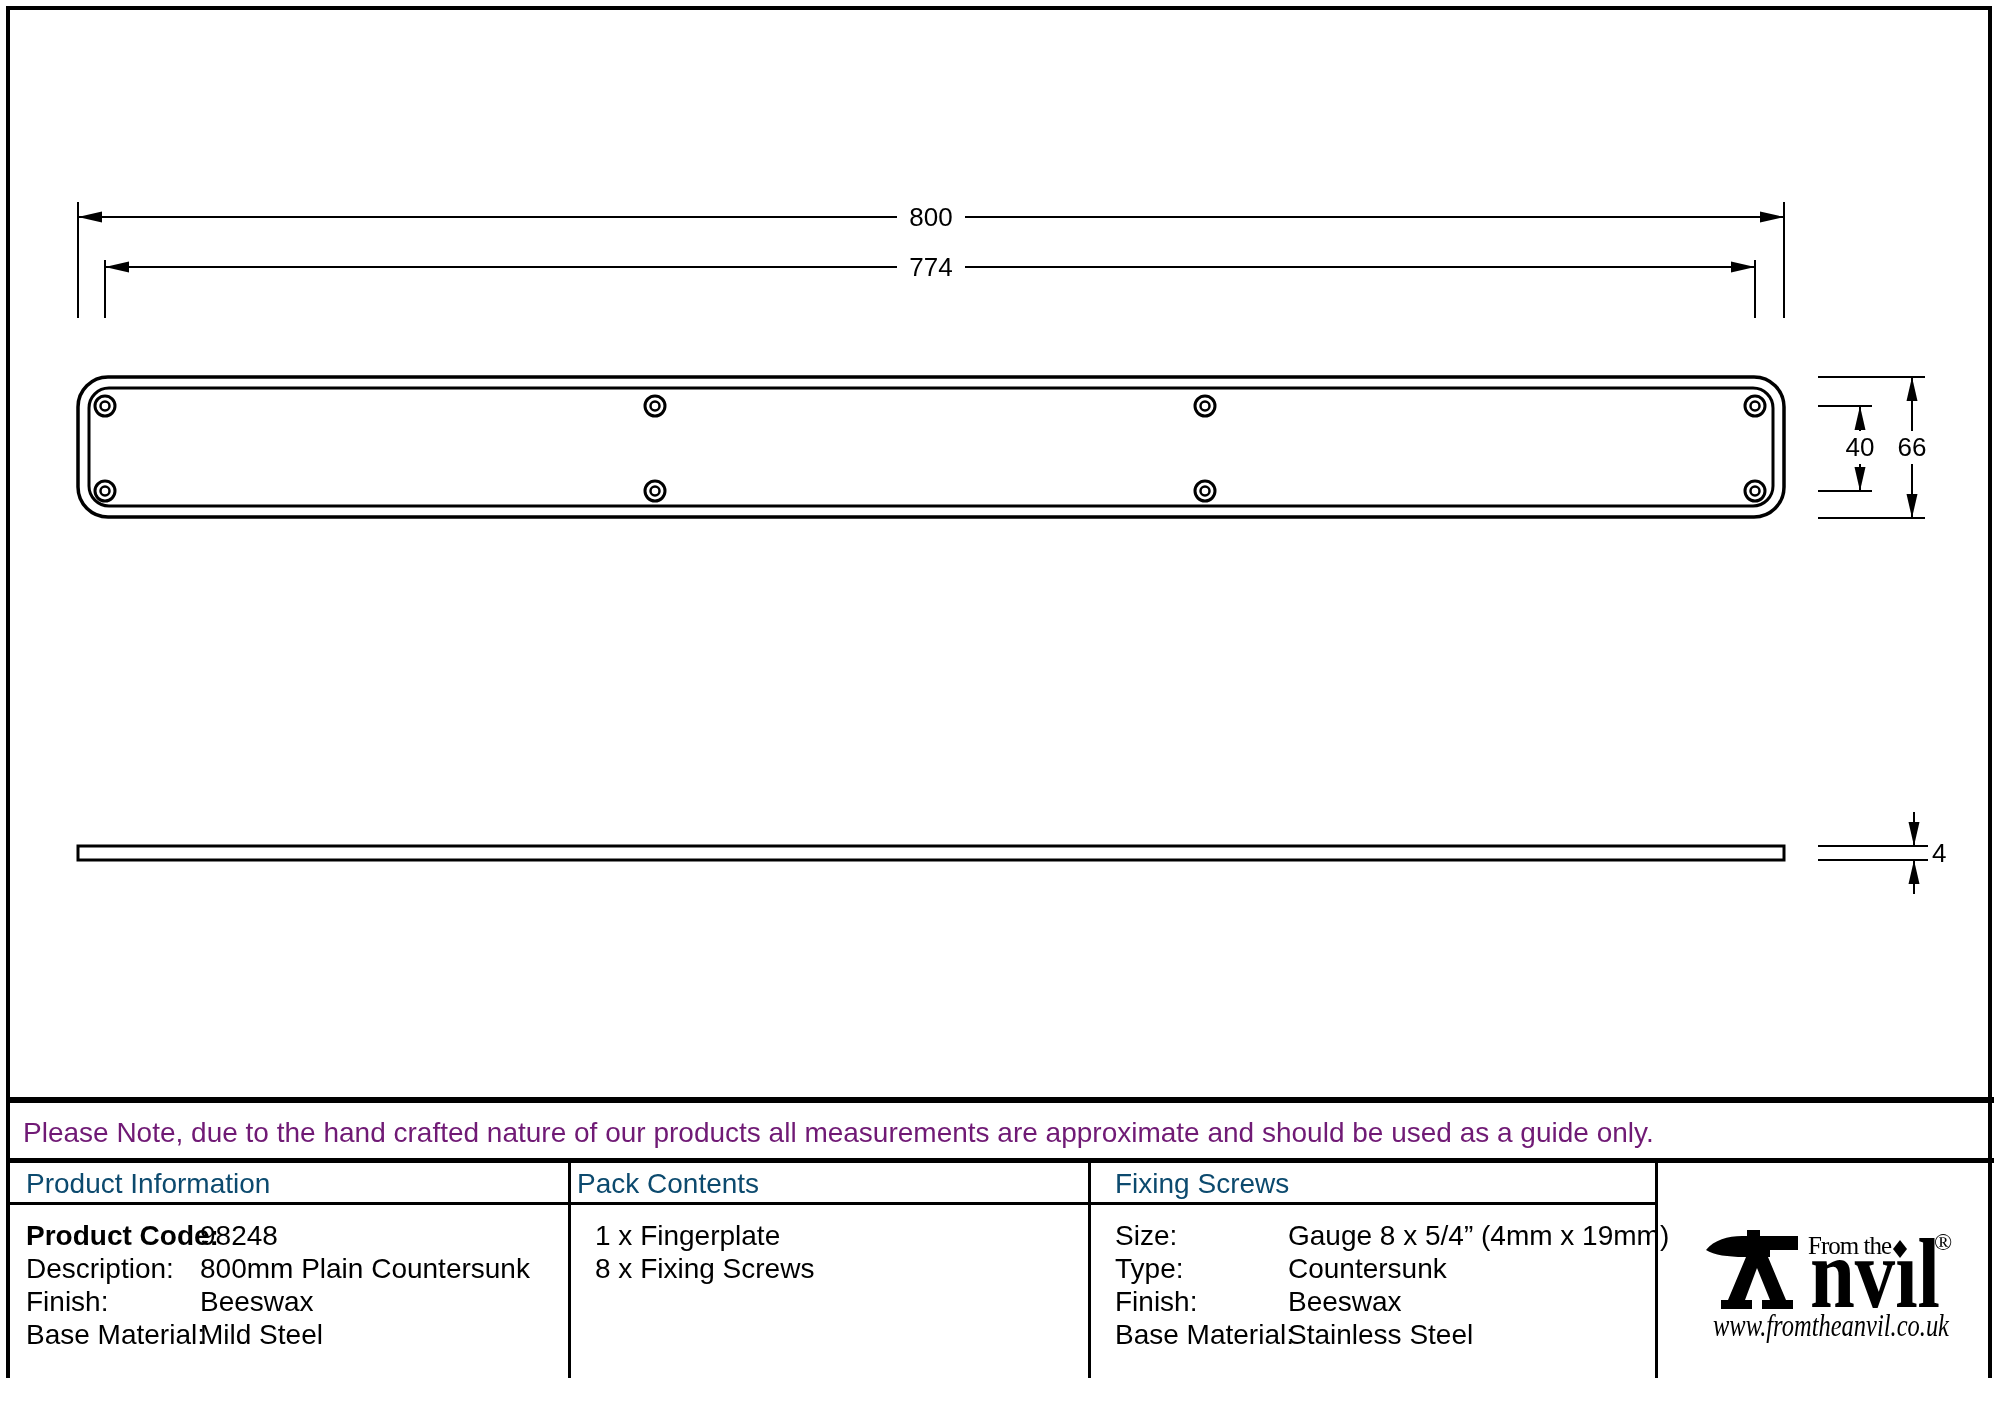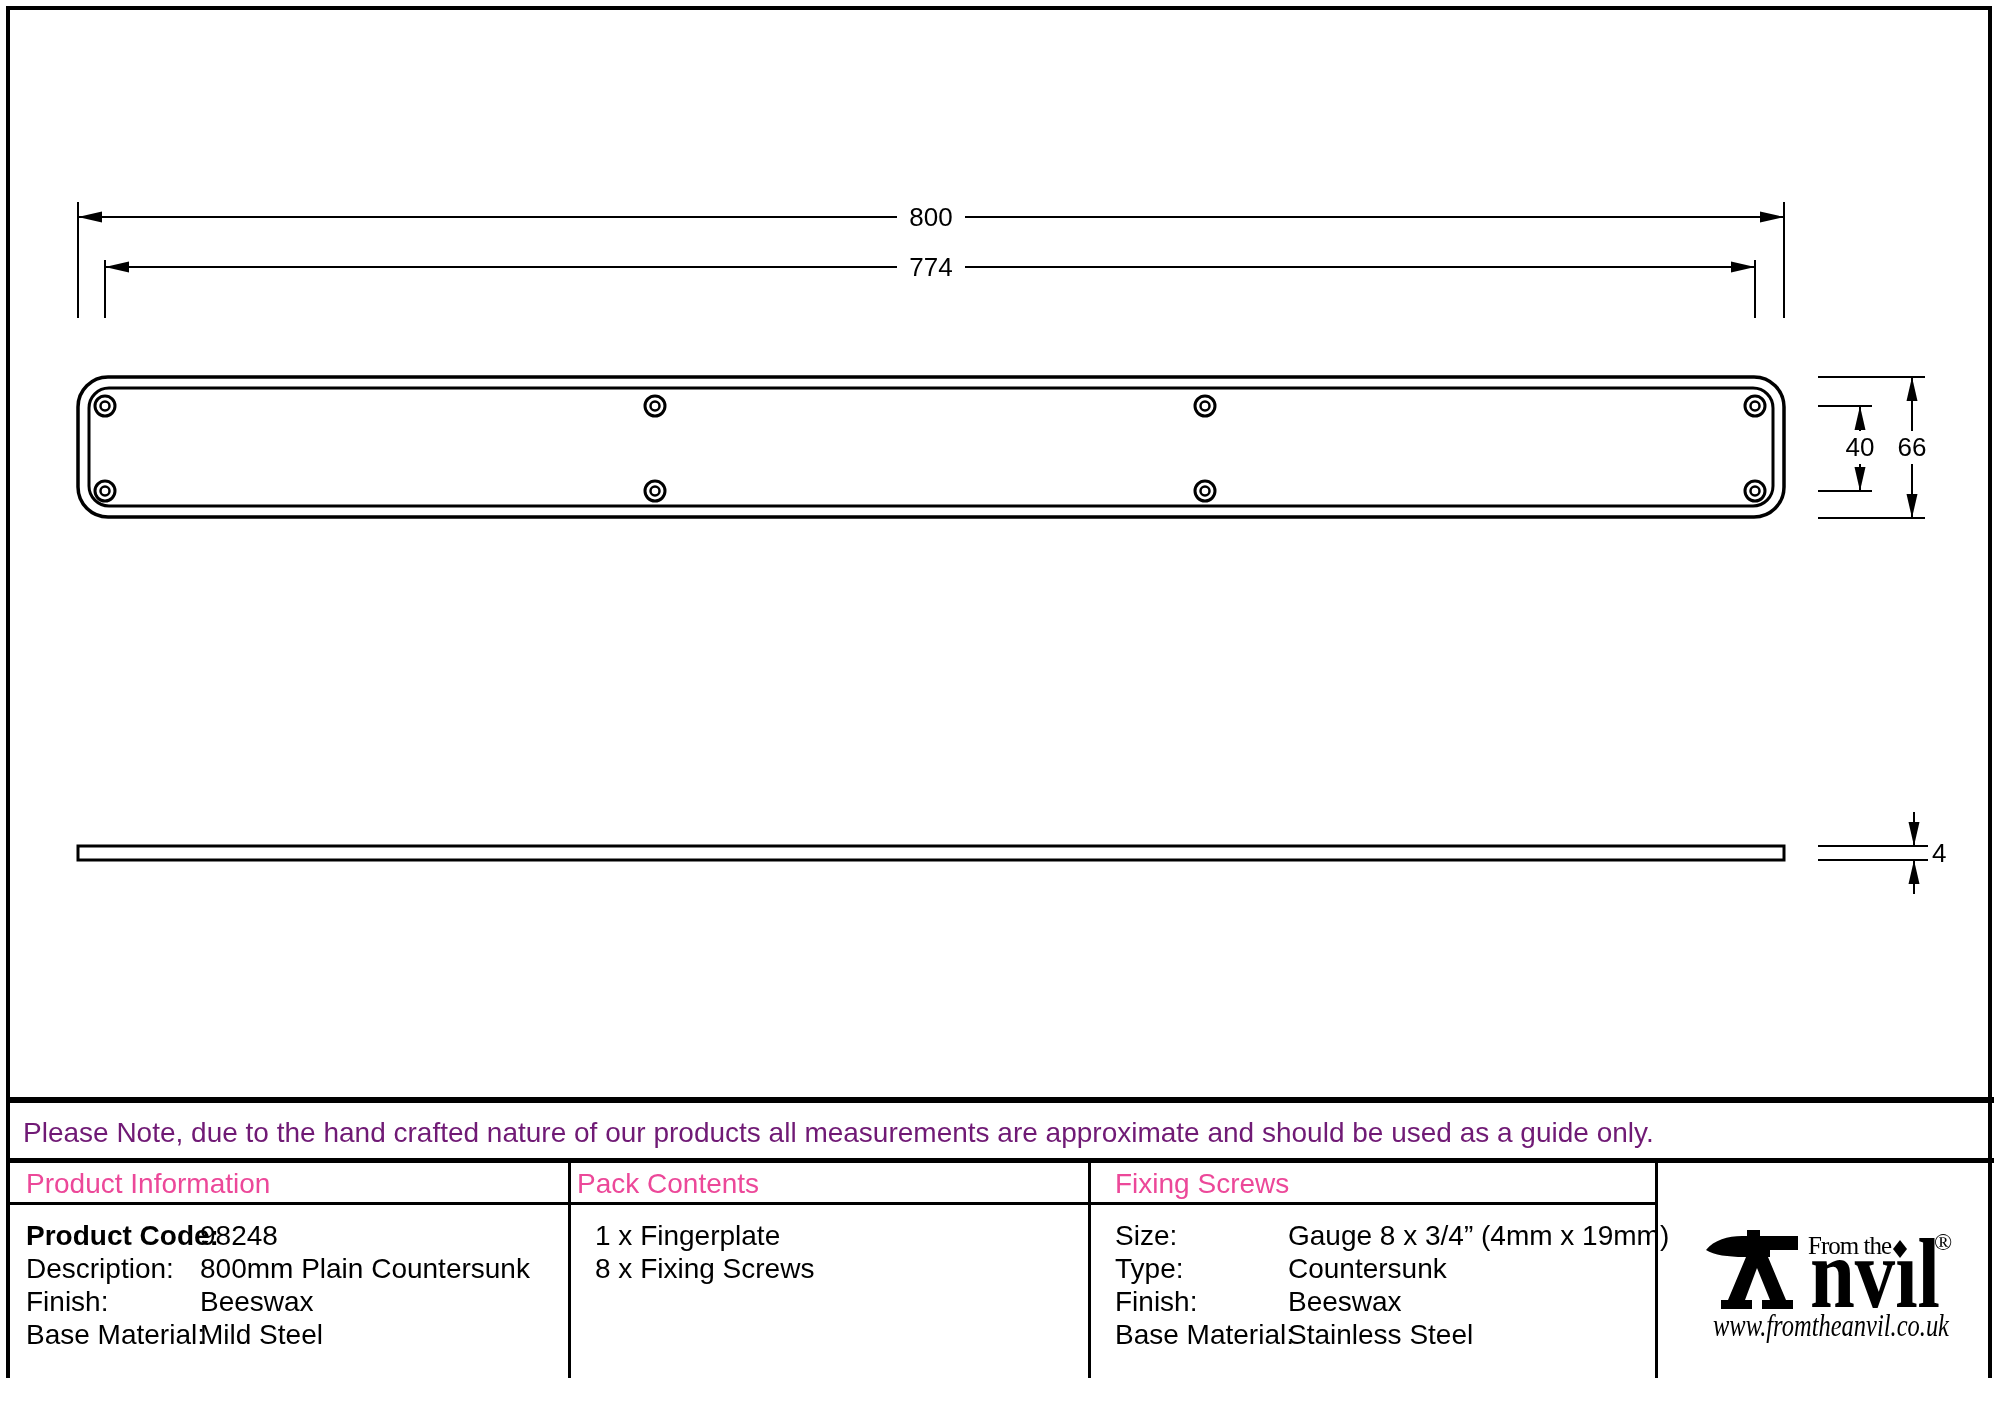--- a/index.html
+++ b/index.html
@@ -17,21 +17,21 @@
   .cell-text{
     position:absolute;font-size:28px;line-height:33px;white-space:nowrap;
     color:#000;letter-spacing:0px;
   }
   .notice-text{
     position:absolute;left:23px;top:1116px;font-size:28px;line-height:34px;
     white-space:nowrap;color:#701a75;
   }
   .header-text{
     position:absolute;top:1167px;font-size:28px;line-height:33px;
-    white-space:nowrap;color:#ec4899;
+    white-space:nowrap;color:#0c4a6e;
   }
   #logo-svg{position:absolute;left:1655px;top:1163px;}
 </style>
 </head>
 <body>
 
 <div id="page">
 
   <div id="page-border"></div>
 
@@ -165,21 +165,21 @@
   <div class="cell-text" style="left:200px;top:1252px;">800mm Plain Countersunk</div>
   <div class="cell-text" style="left:26px;top:1285px;">Finish:</div>
   <div class="cell-text" style="left:200px;top:1285px;">Beeswax</div>
   <div class="cell-text" style="left:26px;top:1318px;">Base Material:</div>
   <div class="cell-text" style="left:200px;top:1318px;">Mild Steel</div>
 
   <div class="cell-text" style="left:595px;top:1219px;">1 x Fingerplate</div>
   <div class="cell-text" style="left:595px;top:1252px;">8 x Fixing Screws</div>
 
   <div class="cell-text" style="left:1115px;top:1219px;">Size:</div>
-  <div class="cell-text" style="left:1288px;top:1219px;">Gauge 8 x 3/4” (4mm x 19mm)</div>
+  <div class="cell-text" style="left:1288px;top:1219px;">Gauge 8 x 5/4” (4mm x 19mm)</div>
   <div class="cell-text" style="left:1115px;top:1252px;">Type:</div>
   <div class="cell-text" style="left:1288px;top:1252px;">Countersunk</div>
   <div class="cell-text" style="left:1115px;top:1285px;">Finish:</div>
   <div class="cell-text" style="left:1288px;top:1285px;">Beeswax</div>
   <div class="cell-text" style="left:1115px;top:1318px;">Base Material:</div>
   <div class="cell-text" style="left:1288px;top:1318px;">Stainless Steel</div>
 
   <svg id="logo-svg" width="337" height="235" viewBox="1655 1163 337 235">
 
     <g fill="#000" stroke="none">

